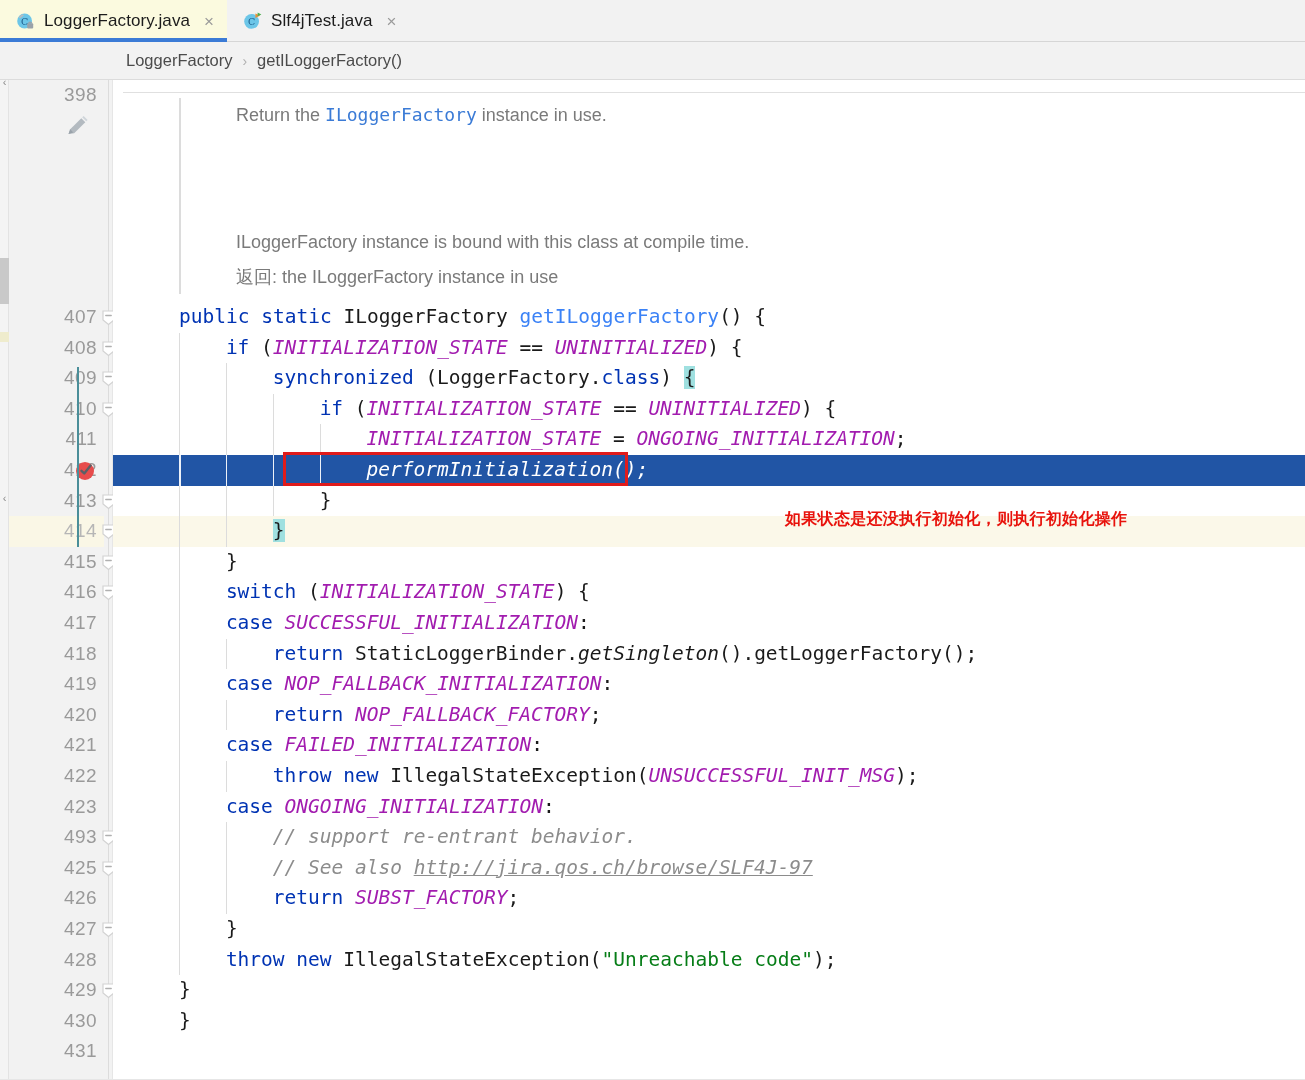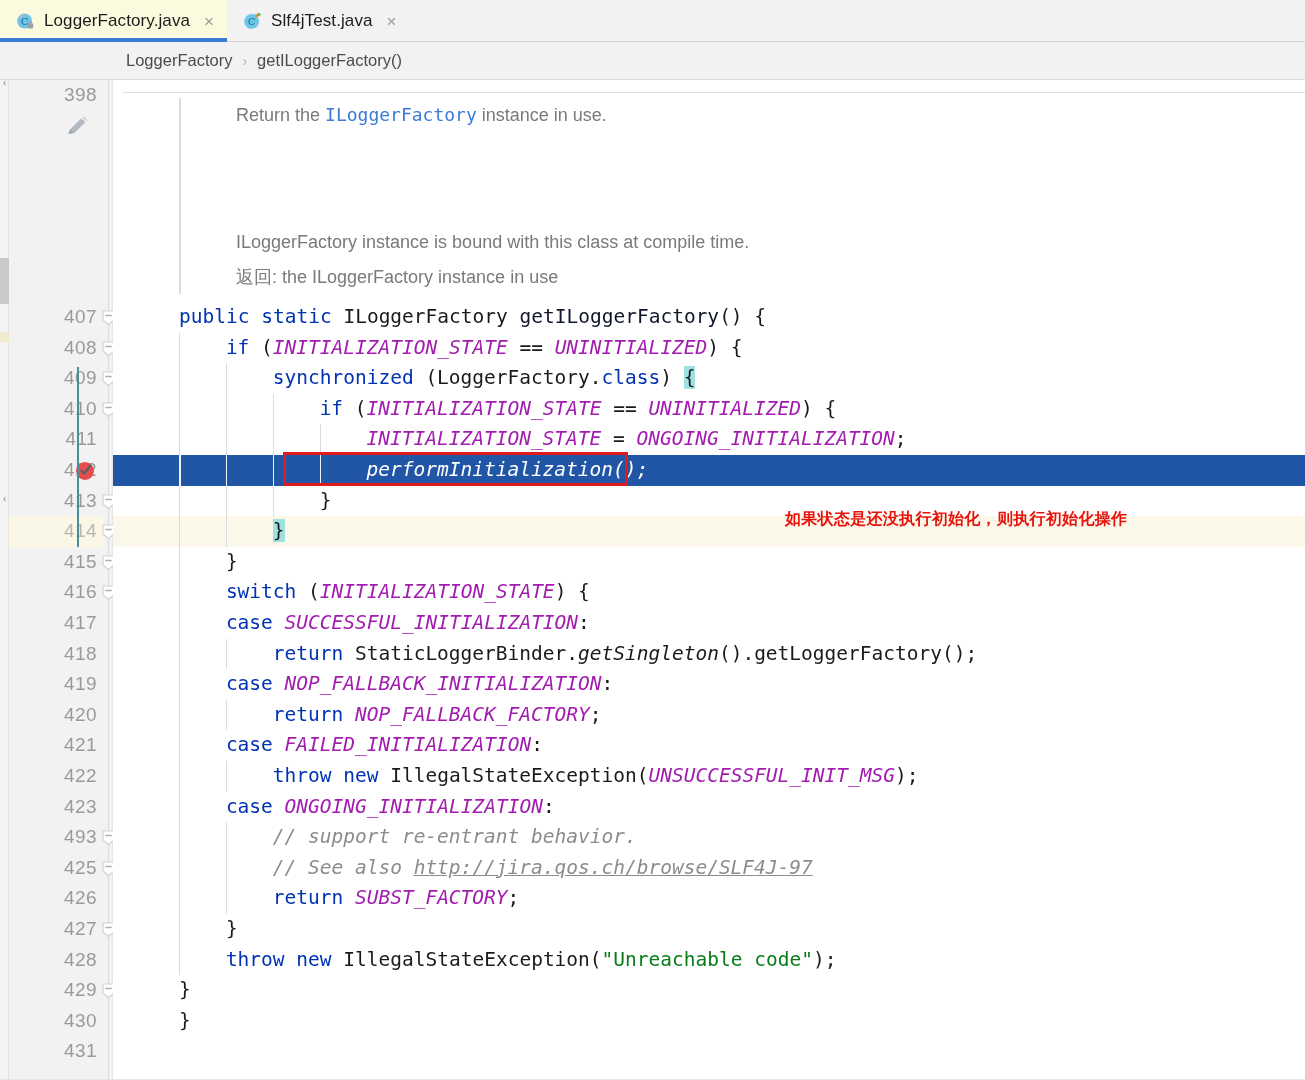--- a/index.html
+++ b/index.html
@@ -98,21 +98,21 @@
   }
   .codetext { position: absolute; left: 66px; top: 0; }
 
   
   .kw   { color: #0033b3; }
   .cnst { color: #a21caf; font-style: italic; }
   .stat { color: #1a1a1a; font-style: italic; }
   .str  { color: #067d17; }
   .cmt  { color: #8c8c8c; font-style: italic; }
   .lnk  { color: #8c8c8c; font-style: italic; text-decoration: underline; }
-  .mth  { color: #0f172a; }
+  .mth  { color: #3b82f6; }
   .fld  { color: #0033b3; }
   .plain{ color: #1a1a1a; }
 
   
   .bg-select { position: absolute; left: 0; right: 0; top: 0; height: 30.6px; background: #2155a5; }
   .bg-caret  { position: absolute; left: 0; right: 0; top: 0; height: 30.6px; background: #fbf8e9; }
   .gutter-caret { position:absolute; left:0; right:0; top:0; height:30.6px; background:#faf7e6; }
 
   .sel-text { color: #ffffff !important; }
   .sel-text .cnst, .sel-text .kw, .sel-text .stat { color:#ffffff !important; }

